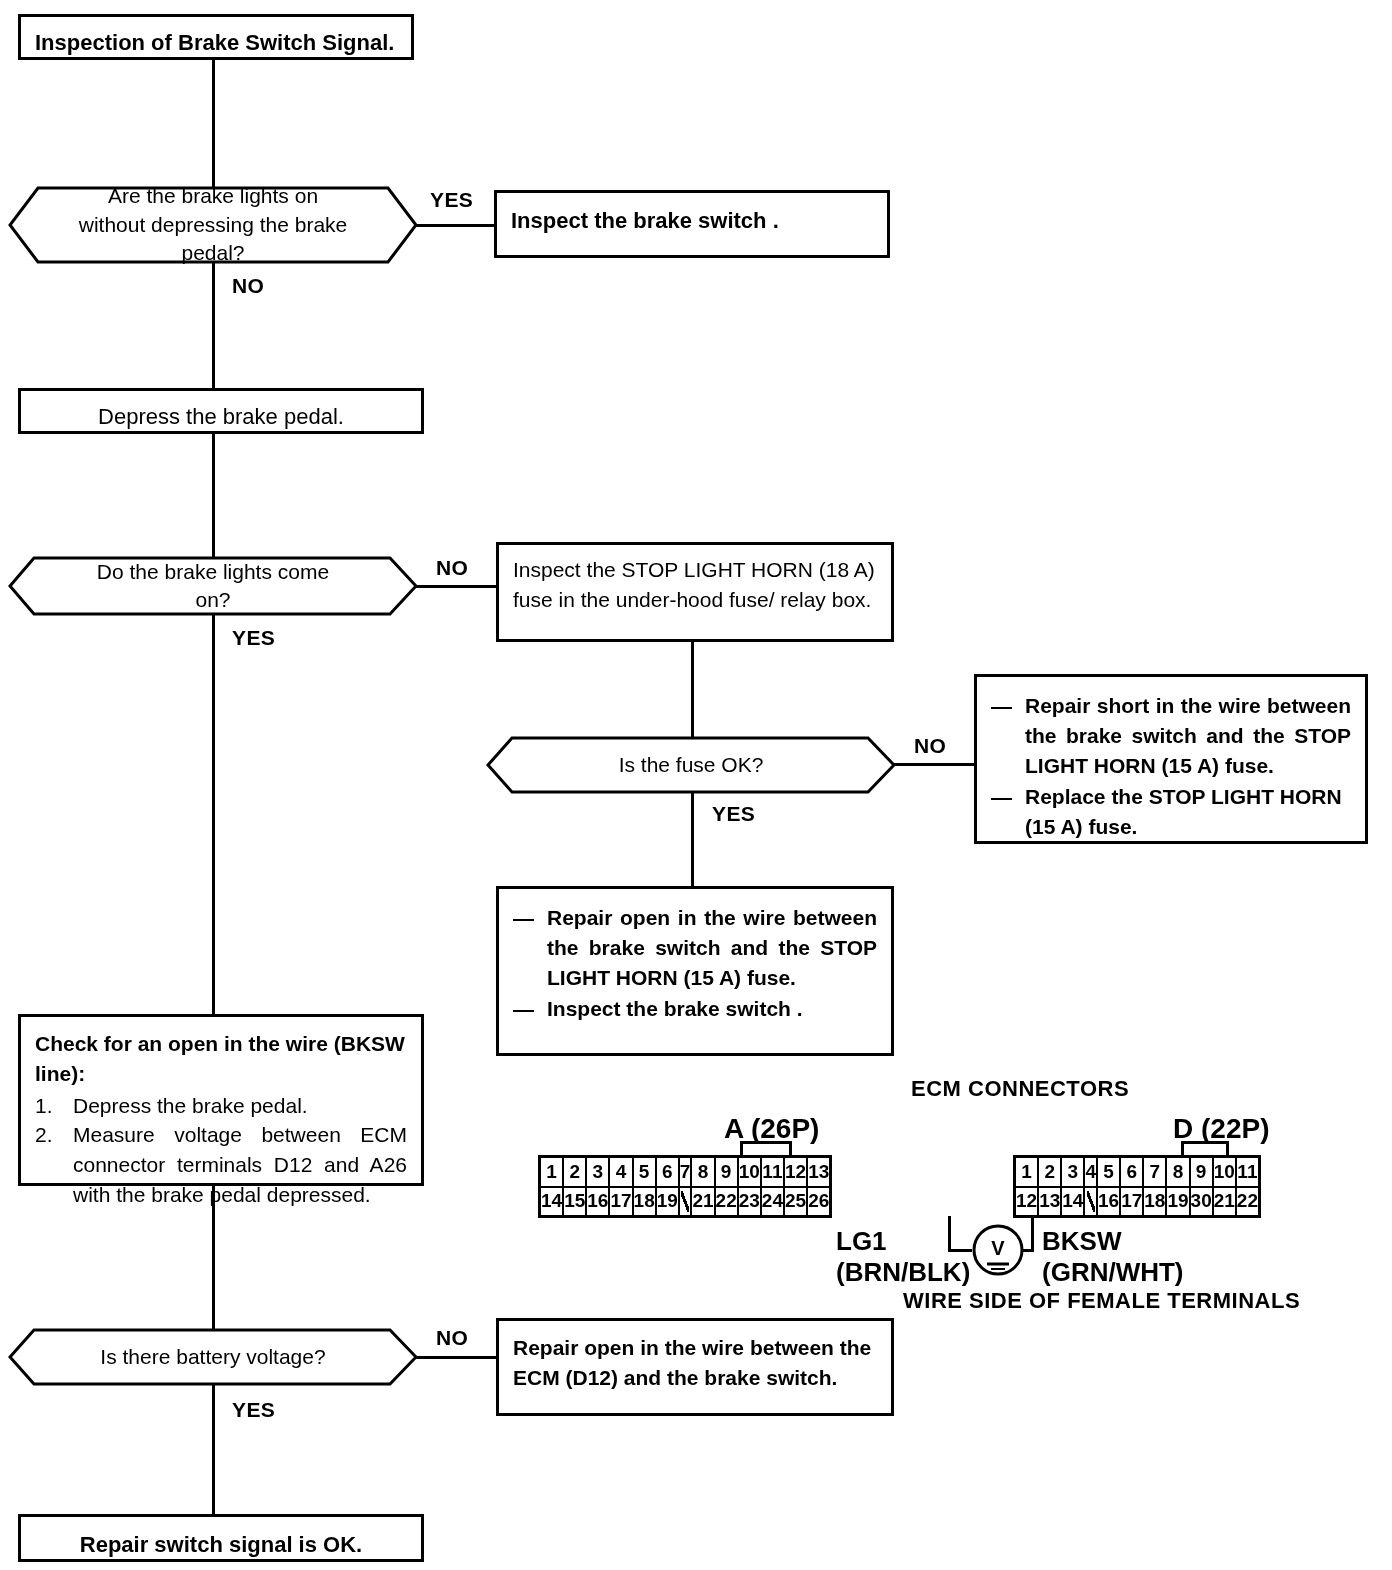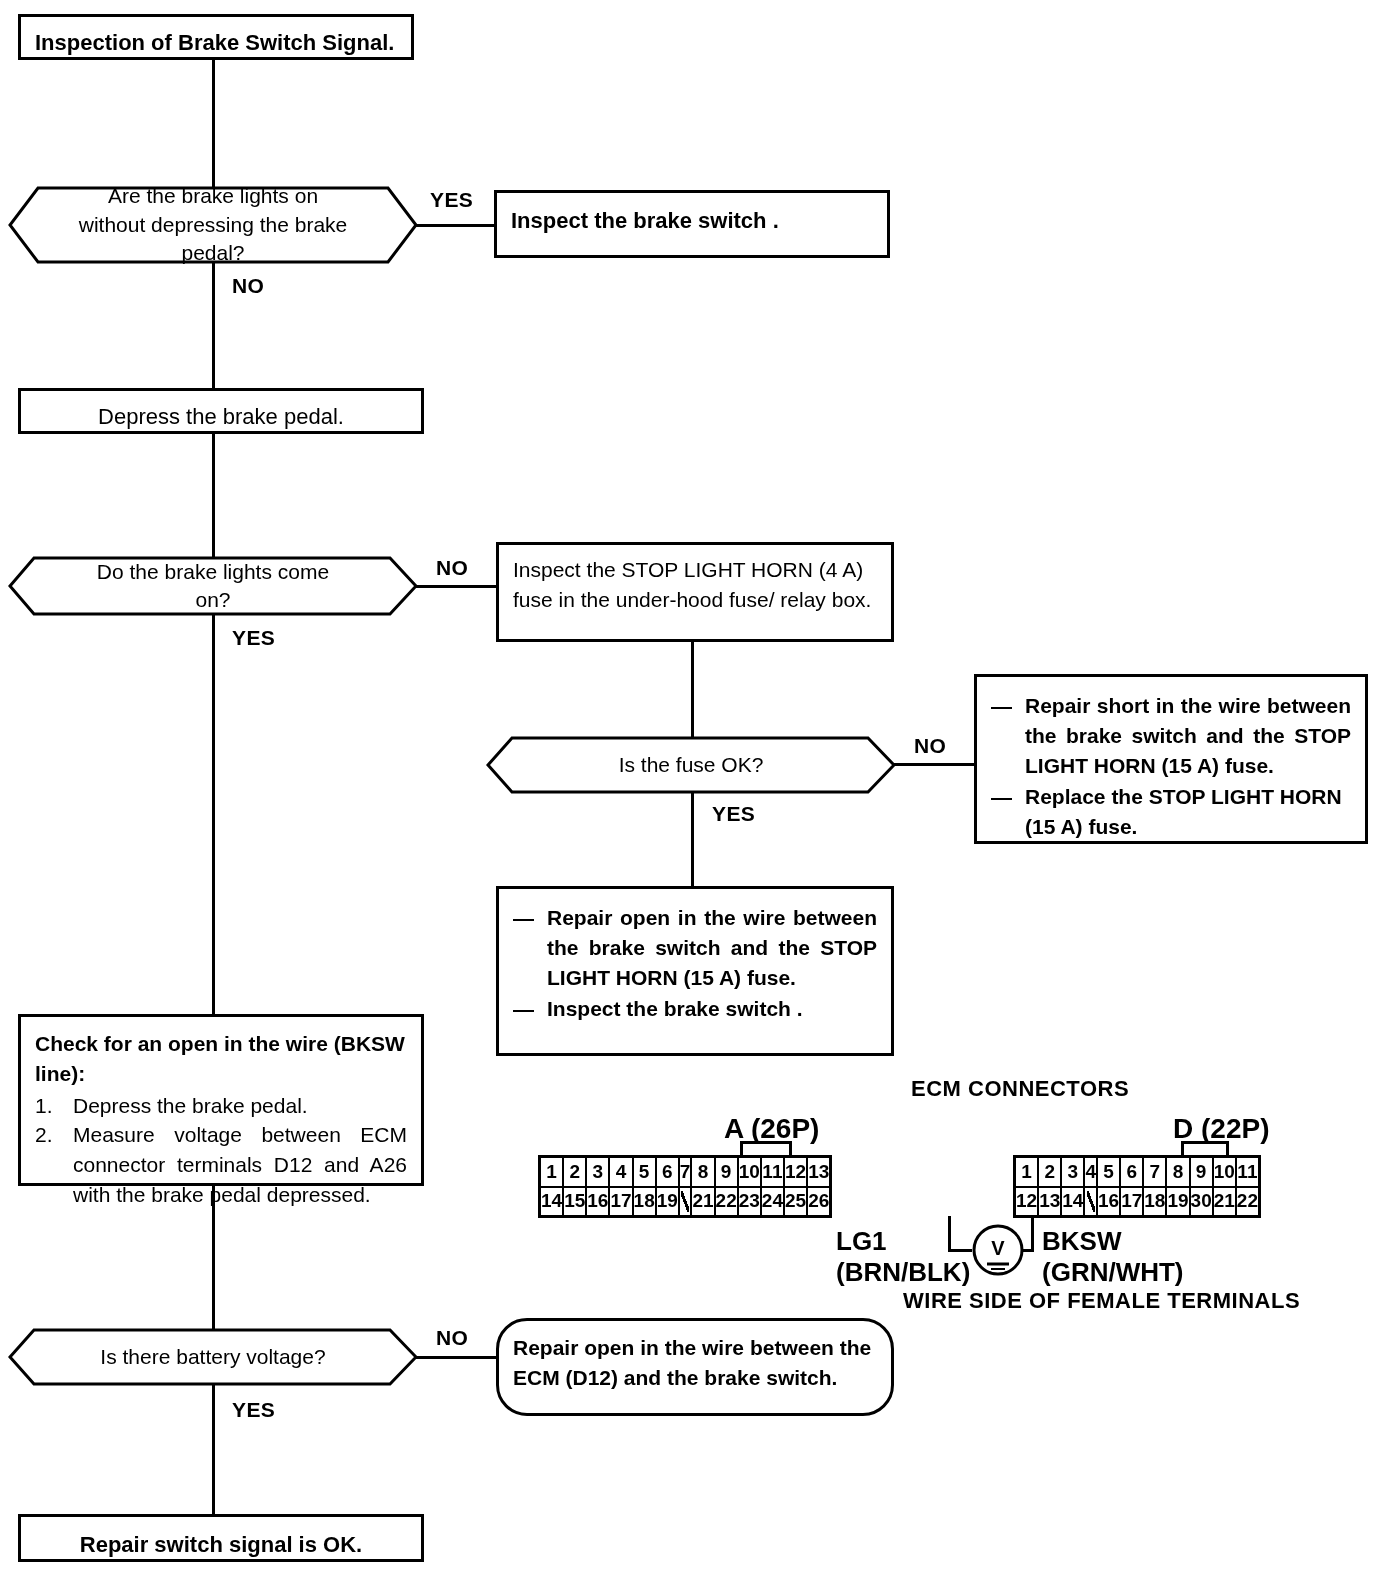--- a/index.html
+++ b/index.html
@@ -91,21 +91,21 @@
     <svg width="410" height="60" viewBox="0 0 410 60">
       <polygon points="26,2 382,2 408,30 382,58 26,58 2,30" fill="#fff" stroke="#000" stroke-width="3"></polygon>
     </svg>
     <div class="hextext">Do the brake lights come on?</div>
   </div>
 
   <div class="line hline" style="left:414px;top:585px;width:82px;"></div>
   <div class="lbl" style="left:436px;top:556px;">NO</div>
 
   <div class="box" style="left:496px;top:542px;width:398px;height:100px;">
-    <div class="txt s21" style="top:10px;">Inspect the STOP LIGHT HORN (4 A) fuse in the under-hood fuse/ relay box.</div>
+    <div class="txt s21" style="top:10px;">Inspect the STOP LIGHT HORN (18 A) fuse in the under-hood fuse/ relay box.</div>
   </div>
 
   <div class="line vline" style="left:691px;top:642px;height:96px;"></div>
 
   <div class="line vline" style="left:212px;top:614px;height:400px;"></div>
   <div class="lbl" style="left:232px;top:626px;">YES</div>
 
   <div class="hex" style="left:486px;top:736px;width:410px;height:58px;">
     <svg width="410" height="58" viewBox="0 0 410 58">
       <polygon points="26,2 382,2 408,29 382,56 26,56 2,29" fill="#fff" stroke="#000" stroke-width="3"></polygon>
@@ -273,21 +273,21 @@
   <div class="hex" style="left:8px;top:1328px;width:410px;height:58px;">
     <svg width="410" height="58" viewBox="0 0 410 58">
       <polygon points="26,2 382,2 408,29 382,56 26,56 2,29" fill="#fff" stroke="#000" stroke-width="3"></polygon>
     </svg>
     <div class="hextext">Is there battery voltage?</div>
   </div>
 
   <div class="line hline" style="left:414px;top:1356px;width:82px;"></div>
   <div class="lbl" style="left:436px;top:1326px;">NO</div>
 
-  <div class="box" style="left:496px;top:1318px;width:398px;height:98px;border-radius:31px;">
+  <div class="box" style="left:496px;top:1318px;width:398px;height:98px;">
     <div class="txt t-bold s21" style="top:12px;">Repair open in the wire between the ECM (D12) and the brake switch.</div>
   </div>
 
   <div class="line vline" style="left:212px;top:1384px;height:130px;"></div>
   <div class="lbl" style="left:232px;top:1398px;">YES</div>
 
   <div class="box" style="left:18px;top:1514px;width:406px;height:48px;">
     <div class="txt t-bold s22 t-center" style="top:12px;">Repair switch signal is OK.</div>
   </div>
 

